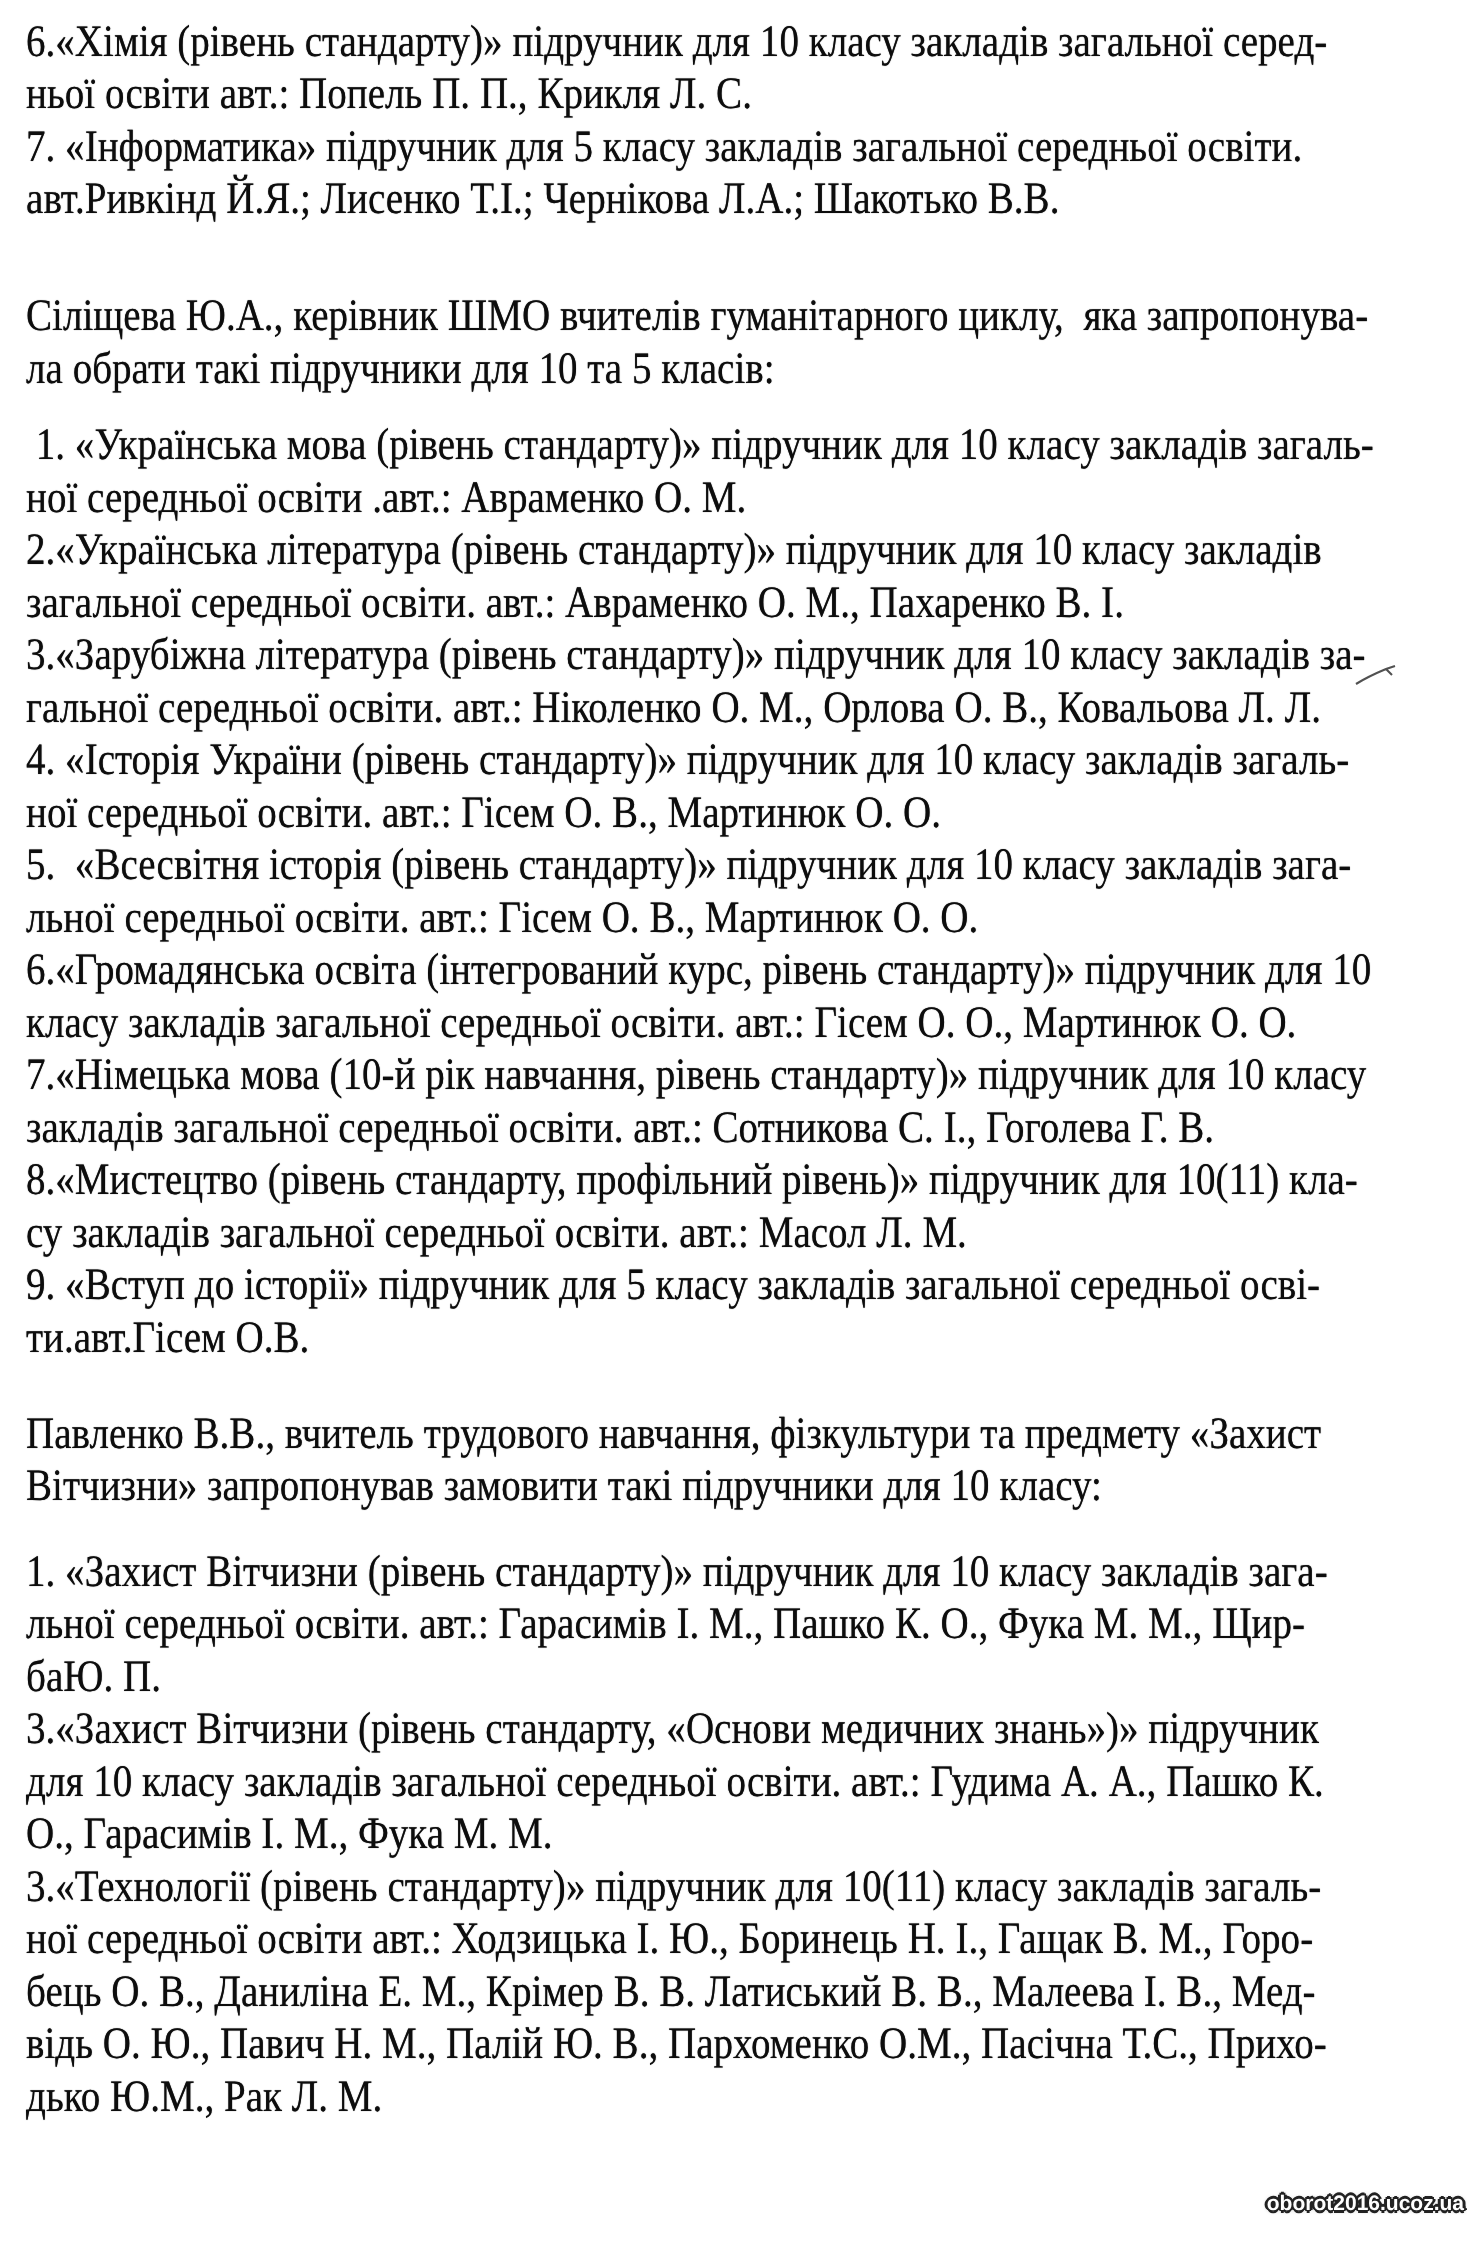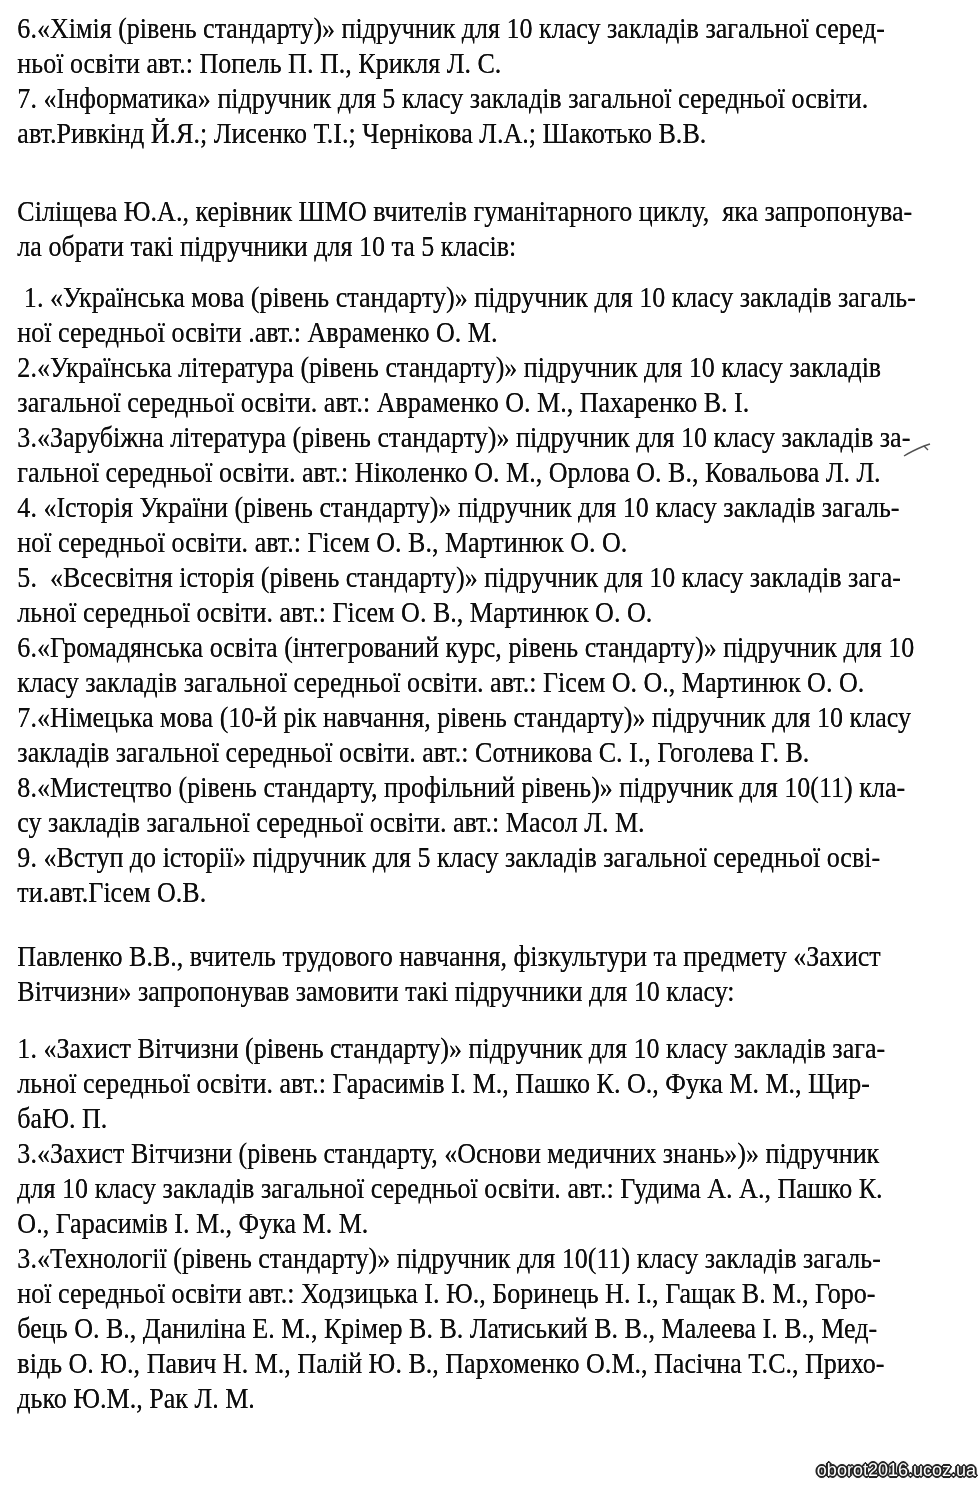--- a/index.html
+++ b/index.html
@@ -24,22 +24,22 @@
   }
   .ln { white-space: pre; height: 35px; }
   .sec-b { margin-top: 43px; }
   .sec-c { margin-top: 16px; }
   .sec-d { margin-top: 29px; }
   .sec-e { margin-top: 22px; }
   .watermark {
     position: absolute;
     top: 1460px; right: 2px;
     font-family: "Liberation Sans", sans-serif;
-    font-weight: normal;
-    font-size: 18px;
+    font-weight: bold;
+    font-size: 14px;
     color: #ffffff;
     text-shadow:
       -2px 0 0 #222, 2px 0 0 #222, 0 -2px 0 #222, 0 2px 0 #222,
       -1px -1px 0 #222, 1px -1px 0 #222, -1px 1px 0 #222, 1px 1px 0 #222,
       0 0 3px #555;
     letter-spacing: 0;
   }
   .pen-mark { position: absolute; left: 903px; top: 443px; }
 </style>
 </head>

